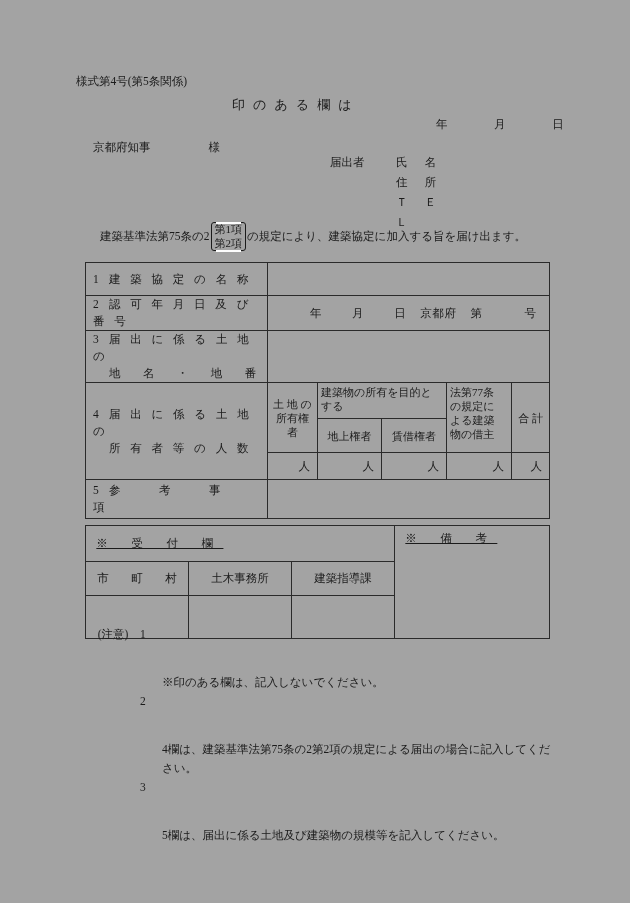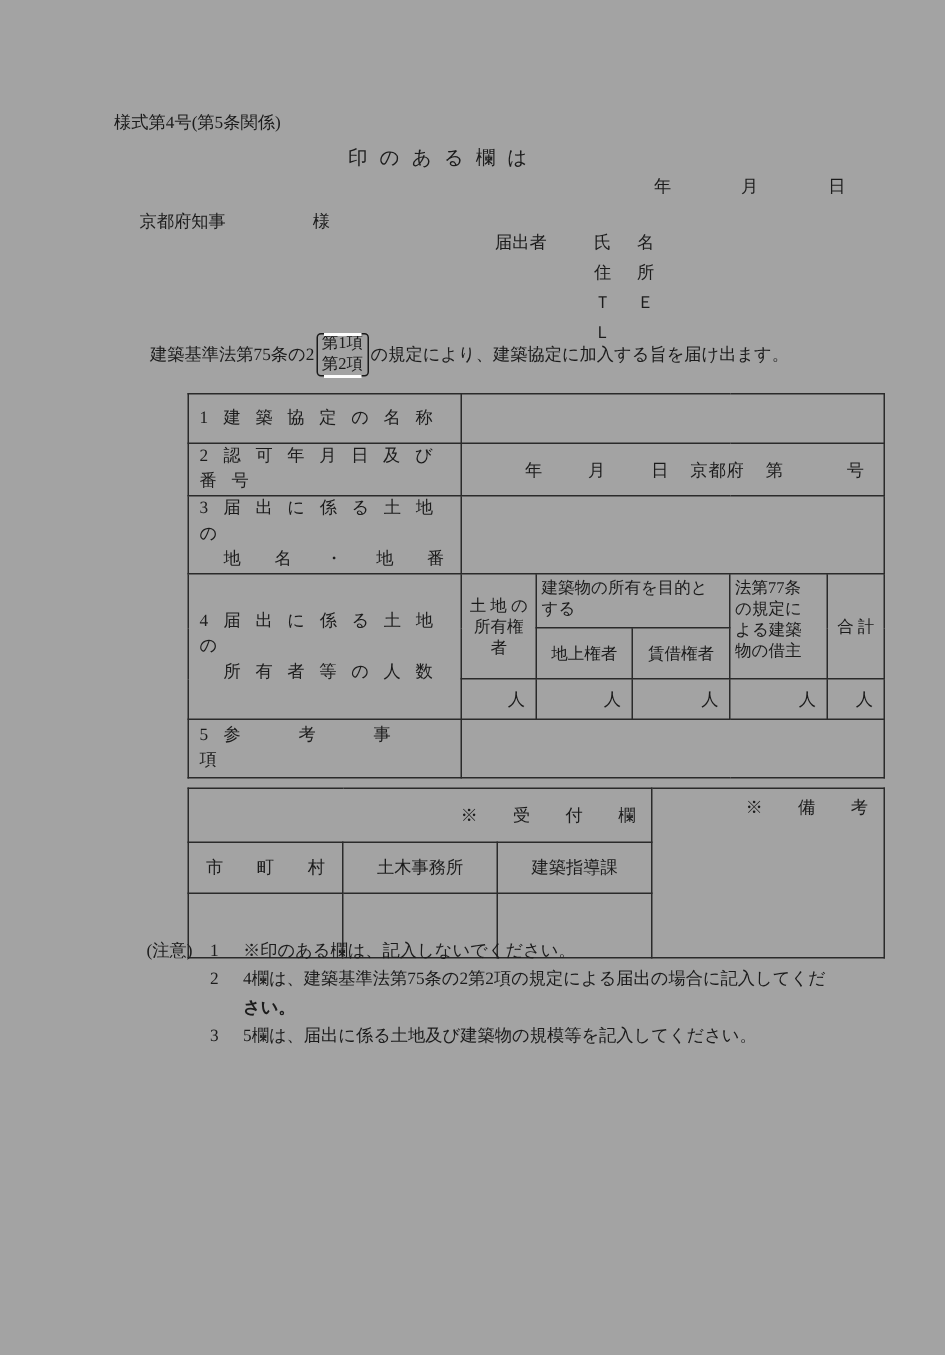--- a/index.html
+++ b/index.html
@@ -104,21 +104,20 @@
   }
   .brace-inner::before { top: -1.5px; }
   .brace-inner::after  { bottom: -1.5px; }
 
   
   table {
     position: absolute;
     border-collapse: collapse;
     font-size: 11.5px;
     table-layout: fixed;
-    margin-left: 40px;
   }
   table td {
     border: 1px solid #2a2a2a;
     padding: 0;
     vertical-align: middle;
   }
 
   #main-table { left: 85px; top: 262px; width: 464px; }
   #receipt-table { left: 85px; top: 525px; width: 464px; }
 
@@ -149,36 +148,36 @@
     padding: 2px 3px;
     vertical-align: top;
     text-align: left;
   }
   .sub-head.ctr { text-align: center; vertical-align: middle; }
   .unit {
     text-align: right;
     padding-right: 7px;
   }
 
-  .rcpt-head { text-align: right; letter-spacing: 0.9em; padding: 5px 0 5px 0.9em; }
+  .rcpt-head { text-align: left; letter-spacing: 0.9em; padding: 5px 0 5px 0.9em; text-decoration: underline; }
   .rcpt-sub  { text-align: center; padding: 4px 0; }
   .rcpt-sub.wide { letter-spacing: 0.85em; padding-left: 0.85em; }
 
   
   .notes {
     position: absolute;
     left: 86px; top: 625px;
     font-size: 11.5px;
     line-height: 19px;
   }
   .note-row { display: flex; align-items: flex-start; }
   .note-kicker { width: 54px; flex: none; text-align: center; }
   .note-num { width: 22px; flex: none; }
-  .note-body { max-width: 400px; }
-  .note-cont { padding-left: 76px; font-weight: bold; }
+  .note-body { max-width: 400px; margin-top: 48px; }
+  .note-cont { padding-left: 76px; }
 </style>
 </head>
 <body>
 
 <div class="page">
 
   <div class="abs form-no">様式第4号(第5条関係)</div>
   <div class="abs doc-title">印のある欄は</div>
   <div class="abs date-line">年 月 日</div>
 

